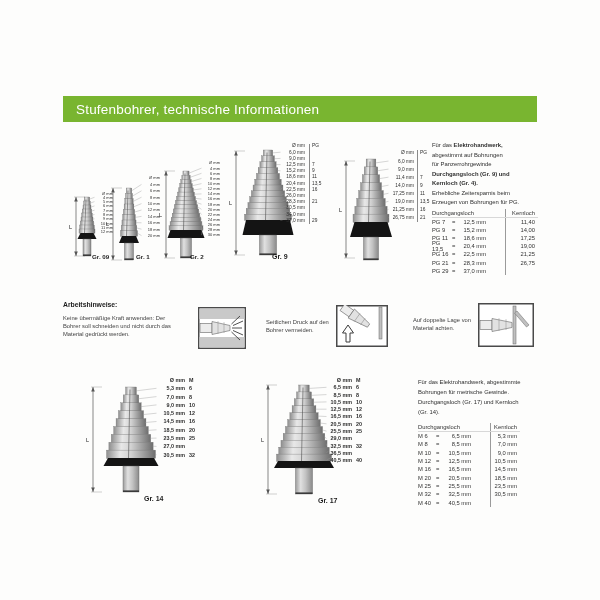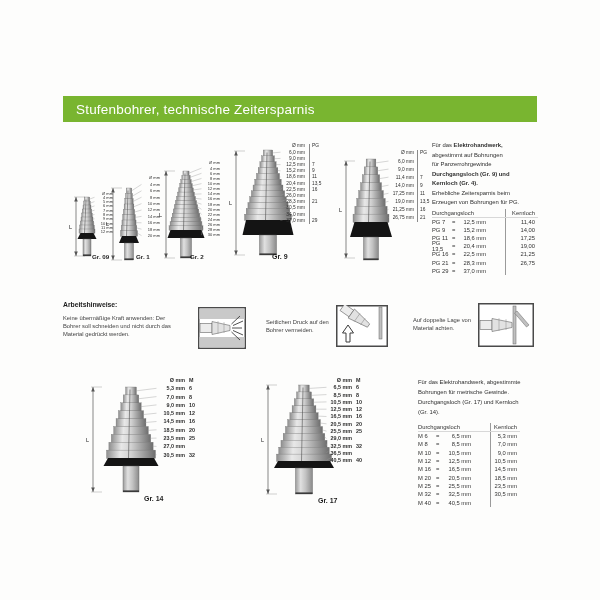--- a/index.html
+++ b/index.html
@@ -35,21 +35,21 @@
 .pgtab .tc1{width:20px}.pgtab .teq{width:8px}.pgtab .tc2{width:26px;text-align:right}.pgtab .tc3{width:33px}
 .mtab .tc1{width:18px}.mtab .teq{width:8px}.mtab .tc2{width:27px;text-align:right}.mtab .tc3{width:30px}
 .tc3{border-left:1px solid #9a9a9a;align-self:stretch;display:flex;align-items:center;justify-content:flex-end;padding-right:3px}
 </style>
 </head>
 <body>
 
 <div class="page">
 
   <div class="titlebar" style="background: rgb(121, 181, 48);">
-    <span>Stufenbohrer, technische Zeitersparnis</span>
+    <span>Stufenbohrer, technische Informationen</span>
   </div>
 
   <div class="drill" style="left: 60px; top: 162px; width: 70px; height: 105px;">
       <svg width="70" height="105">
         <defs>
           <linearGradient id="gr09cg" x1="0" y1="0" x2="1" y2="0">
             <stop offset="0" stop-color="#8f8f8f"></stop>
             <stop offset="0.28" stop-color="#e8e8e8"></stop>
             <stop offset="0.5" stop-color="#d2d2d2"></stop>
             <stop offset="0.75" stop-color="#a0a0a0"></stop>

